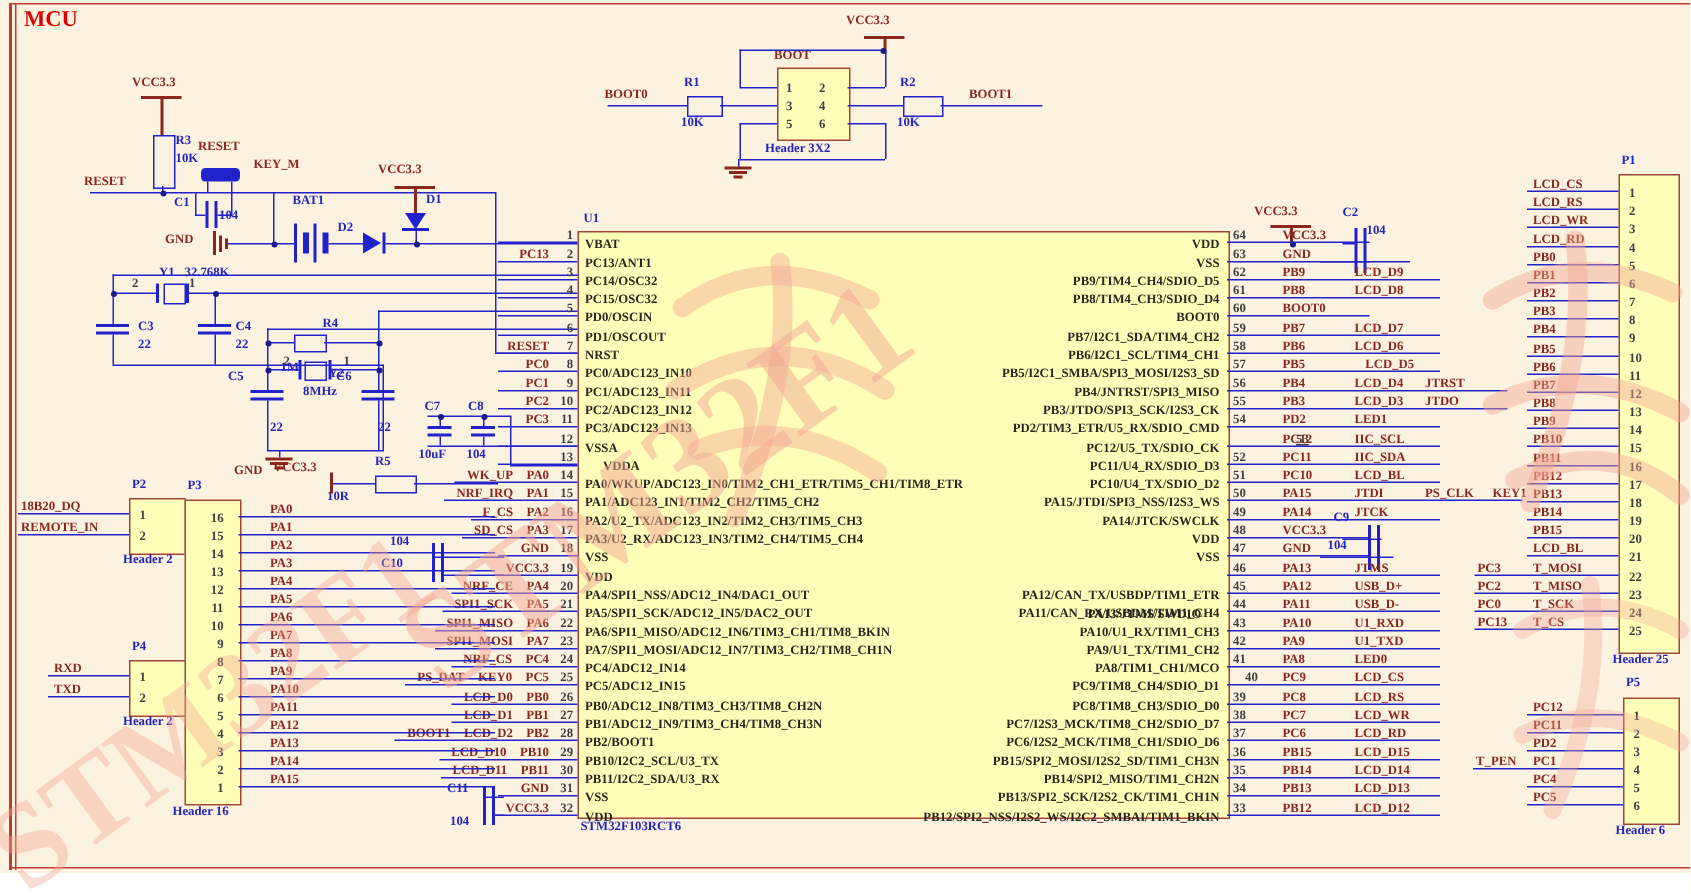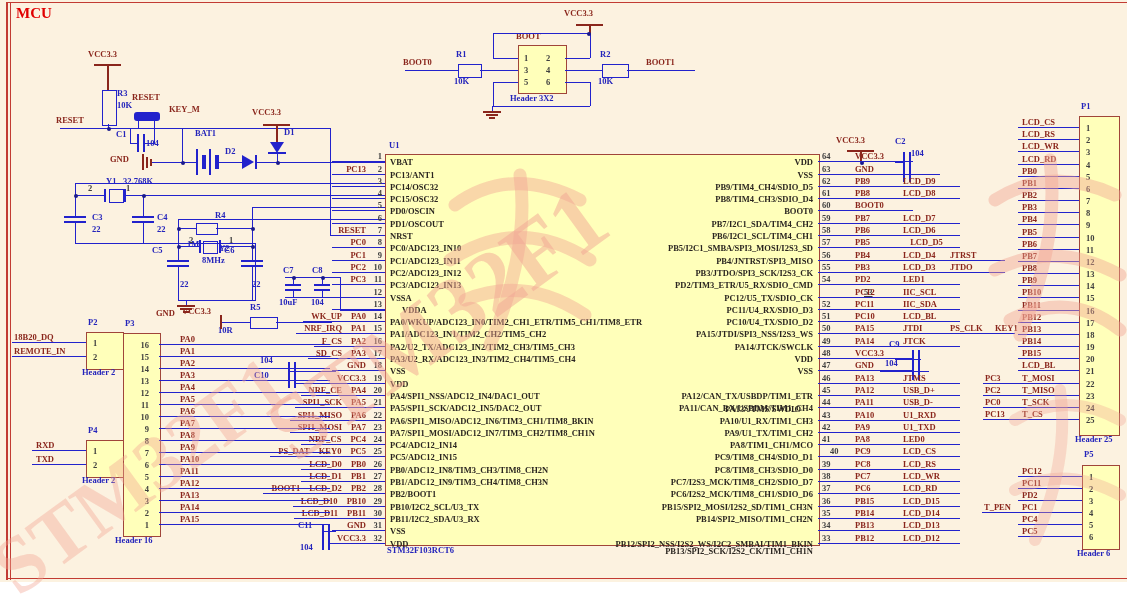--- a/index.html
+++ b/index.html
@@ -816,21 +816,21 @@
     <div class="row" style="top: 512.9px; text-decoration: underline;">
       <div class="pn" style="right: 314px;">PB14/SPI2_MISO/TIM1_CH2N</div>
       <div class="num" style="left: 822px; top: -4px;">35</div>
       <div class="lbls" style="left: 855px;">
         <span style="min-width: 48px;">PB14</span>
         <span style="min-width: 47px;">LCD_D14</span>
       </div>
       <div class="wire" style="left: 818px; top: 5px; width: 142px; height: 1px;"></div>
     </div>
     <div class="row" style="top: 525.2px;">
-      <div class="pn" style="right: 314px; margin-top: 20px;">PB13/SPI2_SCK/I2S2_CK/TIM1_CH1N</div>
+      <div class="pn" style="right: 314px;">PB13/SPI2_SCK/I2S2_CK/TIM1_CH1N</div>
       <div class="num" style="left: 822px; top: -4px;">34</div>
       <div class="lbls" style="left: 855px;">
         <span style="min-width: 48px;">PB13</span>
         <span style="min-width: 47px;">LCD_D13</span>
       </div>
       <div class="wire" style="left: 818px; top: 5px; width: 142px; height: 1px;"></div>
     </div>
     <div class="row" style="top: 537.5px;">
       <div class="pn" style="right: 314px;">PB12/SPI2_NSS/I2S2_WS/I2C2_SMBAI/TIM1_BKIN</div>
       <div class="num" style="left: 822px; top: -4px;">33</div>

